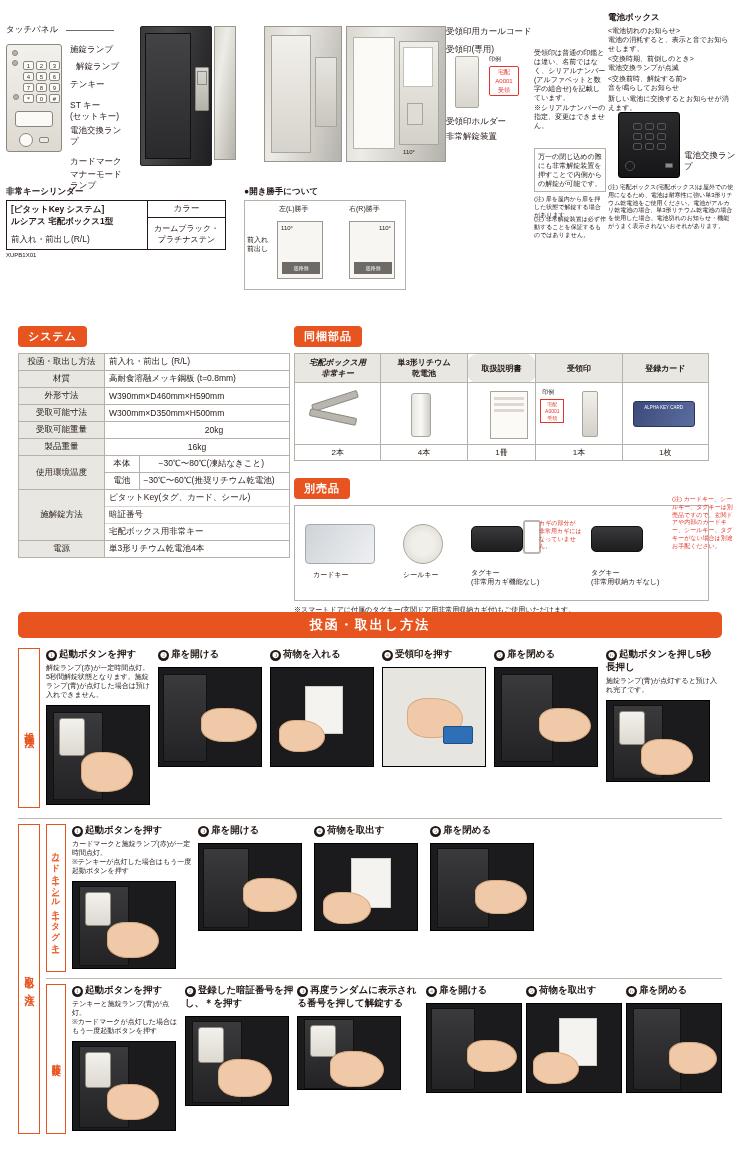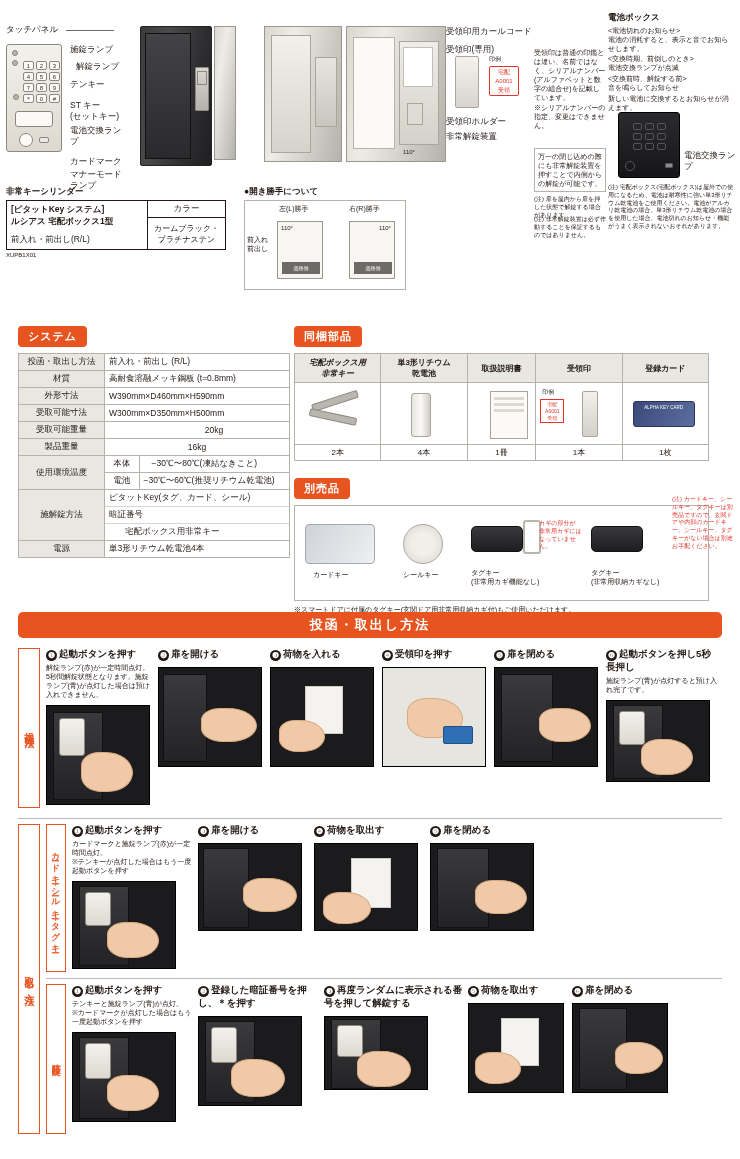--- a/index.html
+++ b/index.html
@@ -326,21 +326,21 @@
         <td class="h">製品重量</td>
         <td style="text-align:center;">16kg</td>
       </tr>
       <tr>
         <td class="h" rowspan="2">使用環境温度</td>
         <td style="padding:0;">
           <table style="width:100%;border-collapse:collapse;">
             <tbody>
                   <tr>
               <td style="border:0;border-right:1px solid #b5b2ab;width:34px;text-align:center;margin-left:12px;">本体</td>
-              <td style="border:0;padding-left:12px;">−30℃〜80℃(凍結なきこと)</td>
+              <td style="border:0;padding-left:19px;">−30℃〜80℃(凍結なきこと)</td>
             </tr>
           </tbody>
               </table>
         </td>
       </tr>
       <tr>
         <td style="padding:0;">
           <table style="width:100%;border-collapse:collapse;">
             <tbody>
                   <tr>
@@ -349,41 +349,41 @@
             </tr>
           </tbody>
               </table>
         </td>
       </tr>
       <tr>
         <td class="h">施解錠方法</td>
         <td style="padding:0;">
           <div style="padding:2px 4px;border-bottom:1px solid #d8d5cf;">ピタットKey(タグ、カード、シール)</div>
           <div style="padding:2px 4px;border-bottom:1px solid #d8d5cf;">暗証番号</div>
-          <div style="padding:2px 20px;">宅配ボックス用非常キー</div>
+          <div style="padding:2px 4px;">宅配ボックス用非常キー</div>
         </td>
       </tr>
       <tr>
         <td class="h">電源</td>
         <td>単3形リチウム乾電池4本</td>
       </tr>
     </tbody>
       </table>
   </div>
 
   <div class="abs" style="left:294px;top:326px;">
     <div class="sec-head">同梱部品</div>
     <table class="parts" style="margin-top:6px;">
       <tbody>
           <tr>
         <td class="hd" style="white-space:pre-line;width:83px;font-style:italic;">宅配ボックス用
 非常キー</td>
         <td class="hd" style="white-space:pre-line;width:83px;">単3形リチウム
 乾電池</td>
-        <td class="hd" style="white-space:pre-line;width:66px;">取扱説明書</td>
+        <td class="hd" style="white-space:pre-line;width:66px;border-radius:11px;">取扱説明書</td>
         <td class="hd" style="white-space:pre-line;width:83px;">受領印</td>
         <td class="hd" style="white-space:pre-line;width:83px;">登録カード</td>
       </tr>
       <tr>
         <td class="cellimg">
           <div class="abs" style="left:16px;top:14px;width:48px;height:8px;background:#b9b6af;border:1px solid #8c8880;transform:rotate(-18deg);border-radius:2px;"></div>
           <div class="abs" style="left:14px;top:30px;width:48px;height:8px;background:#b9b6af;border:1px solid #8c8880;transform:rotate(12deg);border-radius:2px;"></div>
         </td>
         <td class="cellimg">
           <div class="abs" style="left:30px;top:10px;width:20px;height:44px;background:linear-gradient(90deg,#e7e5df,#fbfaf7,#cfccc5);border:1px solid #a8a59d;border-radius:3px;"></div>
@@ -569,20 +569,27 @@
       </div>
       <div style="width:140px;">
         <div class="steptitle"><span class="stepnum">❸</span><span>再度ランダムに表示される番号を押して解錠する</span></div>
         <div class="photo" style="margin-top:6px;width:104px;height:74px;">
           <div class="doorpanel" style="left:6px;top:2px;width:50px;height:70px;"></div>
           <div class="abs keypad" style="left:12px;top:8px;width:26px;height:32px;"></div>
           <div class="hand" style="left:32px;top:34px;width:54px;height:36px;"></div>
         </div>
       </div>
       <div style="width:100px;">
+        <div class="steptitle"><span class="stepnum">❹</span><span>扉を開ける</span></div>
+        <div class="photo" style="margin-top:6px;width:96px;height:90px;">
+          <div class="doorpanel" style="left:4px;top:4px;width:44px;height:82px;"></div>
+          <div class="hand" style="left:40px;top:36px;width:50px;height:32px;"></div>
+        </div>
+      </div>
+      <div style="width:100px;">
         <div class="steptitle"><span class="stepnum">❺</span><span>荷物を取出す</span></div>
         <div class="photo" style="margin-top:6px;width:96px;height:90px;">
           <div class="boxwhite" style="left:32px;top:14px;width:38px;height:48px;"></div>
           <div class="hand" style="left:6px;top:48px;width:46px;height:32px;"></div>
         </div>
       </div>
       <div style="width:100px;">
         <div class="steptitle"><span class="stepnum">❻</span><span>扉を閉める</span></div>
         <div class="photo" style="margin-top:6px;width:96px;height:90px;">
           <div class="doorpanel" style="left:6px;top:4px;width:48px;height:82px;"></div>

